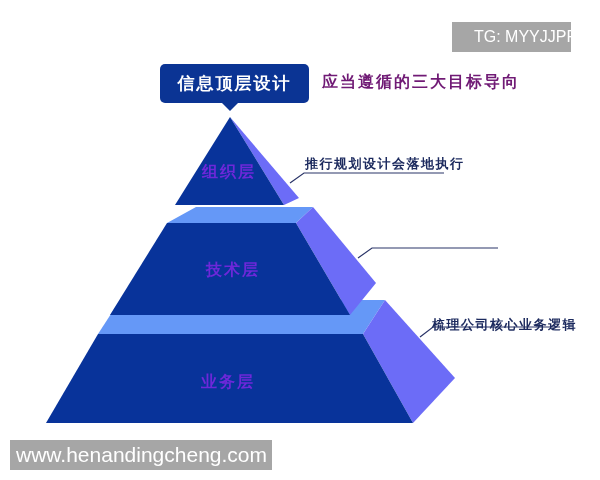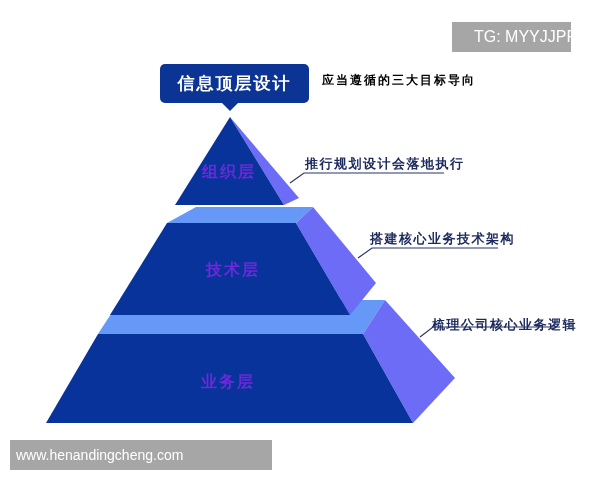--- a/index.html
+++ b/index.html
@@ -49,23 +49,23 @@
     bottom: -8px;
     width: 0; height: 0;
     border-left: 8px solid transparent;
     border-right: 8px solid transparent;
     border-top: 8px solid #0b3494;
   }
   .subtitle {
     position: absolute;
     left: 322px;
     top: 72px;
-    font-size: 12px;
+    font-size: 16px;
     font-weight: bold;
-    color: #000000;
+    color: #701a75;
     letter-spacing: 2px;
     white-space: nowrap;
   }
   .tier-label {
     position: absolute;
     color: #6d28d9;
     font-weight: bold;
     font-size: 16px;
     letter-spacing: 2px;
     white-space: nowrap;
@@ -96,21 +96,21 @@
     height: 30px;
     font-size: 16px;
     padding-left: 22px;
     margin-top: 12px;
   }
   .wm-bottom {
     left: 10px;
     top: 440px;
     width: 262px;
     height: 30px;
-    font-size: 14px;
+    font-size: 21px;
     padding-left: 6px;
   }
 </style>
 </head>
 <body>
 
 <div class="stage">
 
   <svg class="pyramid" viewBox="0 0 600 480">
 
@@ -147,21 +147,20 @@
   <div class="title-badge">
     <span>信息顶层设计</span>
   </div>
   <div class="subtitle">应当遵循的三大目标导向</div>
 
   <div class="tier-label" style="left:229px; top:162px;">组织层</div>
   <div class="tier-label" style="left:233px; top:260px;text-align:right;">技术层</div>
   <div class="tier-label" style="left:228px; top:372px;">业务层</div>
 
   <div class="annot" style="left:305px; top:155px;">推行规划设计会落地执行</div>
-  <div class="annot" style="left:370px; top:230px;">搭建核心业务技术架构</div>
   <div class="annot" style="left:432px; top:316px;">梳理公司核心业务逻辑</div>
 
   <div class="watermark wm-top">
     <span>TG: MYYJJPP</span>
   </div>
   <div class="watermark wm-bottom">
     <span>www.henandingcheng.com</span>
   </div>
 
 </div>

